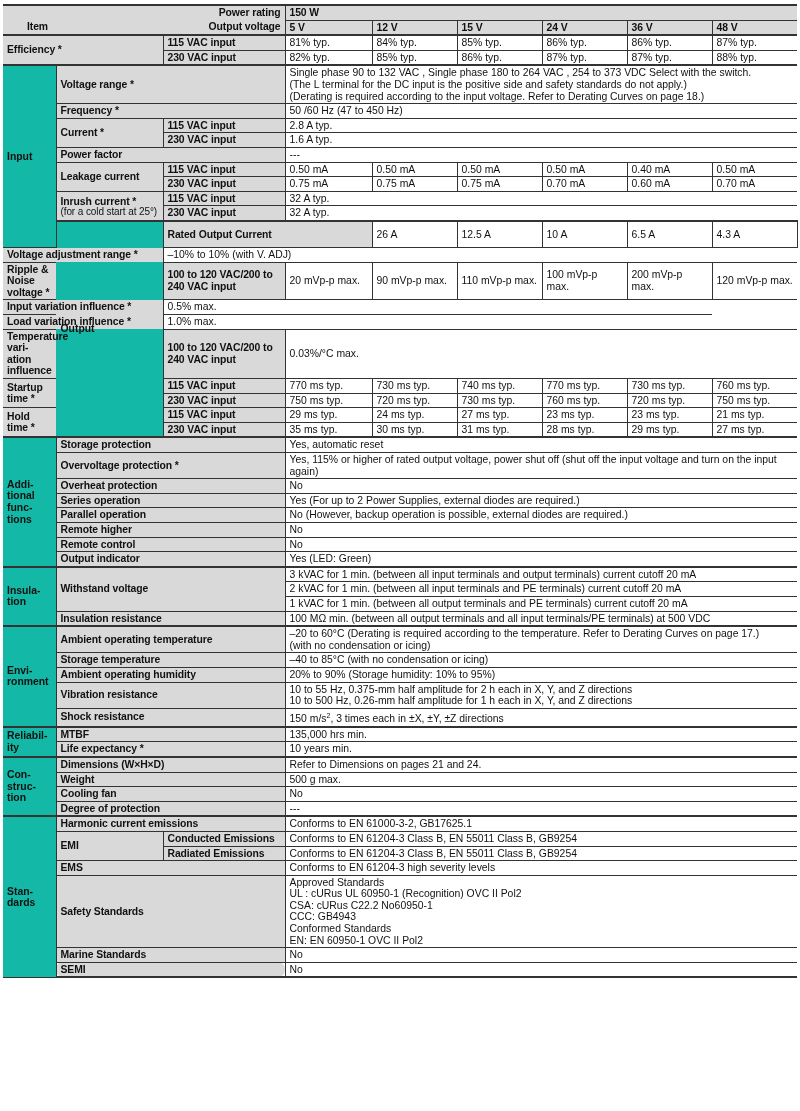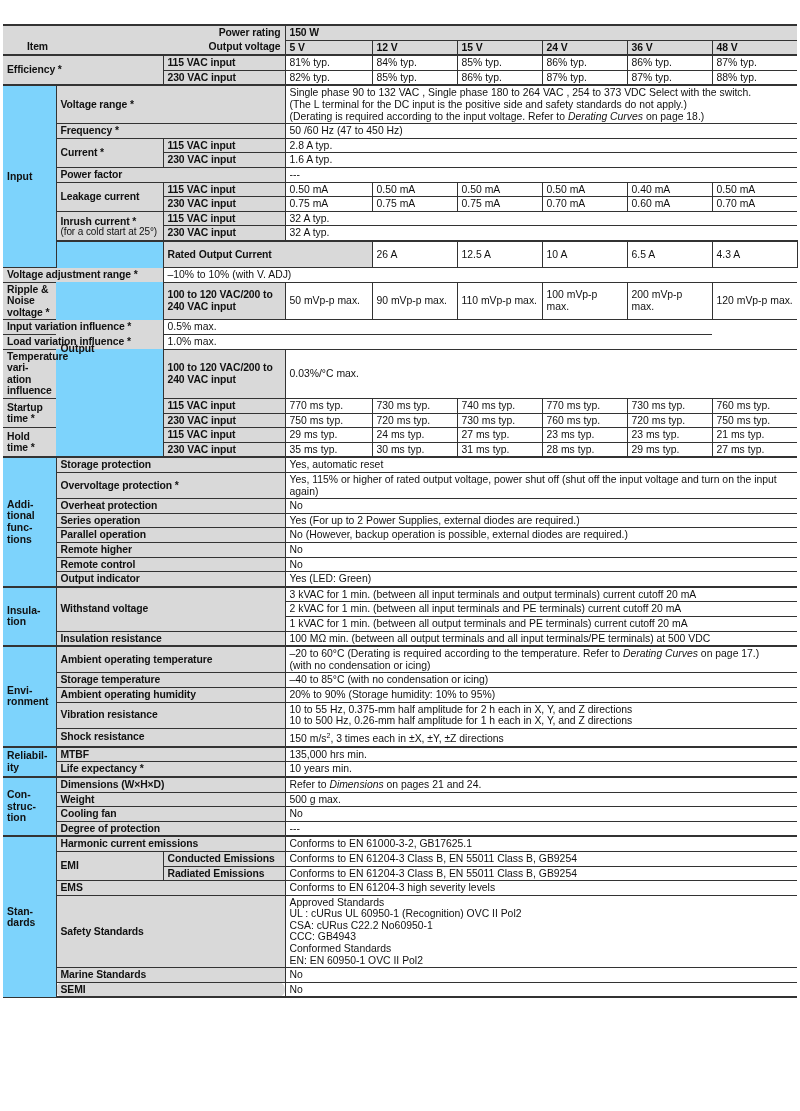--- a/index.html
+++ b/index.html
@@ -1,27 +1,27 @@
 <!DOCTYPE html>
 <html><head>
 <meta charset="utf-8">
 <style>
   html, body { margin: 0; padding: 0; background: #ffffff; }
   body { width: 800px; height: 1111px; overflow: hidden; font-family: "Liberation Sans", sans-serif; color: #111; }
-  table.spec { position: absolute; left: 3px; top: 24px; width: 794px; border-collapse: collapse; table-layout: fixed; font-size: 10.4px; line-height: 11.6px; }
+  table.spec { position: absolute; left: 3px; top: 4px; width: 794px; border-collapse: collapse; table-layout: fixed; font-size: 10.4px; line-height: 11.6px; }
   table.spec td { padding: 1px 4px; vertical-align: middle; border-top: 1px solid #333; border-bottom: 1px solid #333; }
   table.spec td.h { background: #d9d9d9; font-weight: bold; letter-spacing: -0.1px; }
   table.spec td.v { background: #ffffff; }
   table.spec td.bl { border-left: 1px solid #333; }
-  table.spec td.cat { background: #7dd3fc; font-weight: bold; border-right: 1px solid #333; margin-left: 31px; }
+  table.spec td.cat { background: #14b8a6; font-weight: bold; border-right: 1px solid #333; margin-left: 31px; }
   table.spec td.center { text-align: left; }
   table.spec td.right { text-align: right; }
   table.spec tr.topline td { border-top: 2px solid #333; }
   .sub { font-size: 10px; font-weight: normal; display: block; line-height: 9px; }
-  .it { font-style: italic; }
+  .it { }
 </style>
 </head>
 <body>
 
 <table class="spec">
   <colgroup>
     <col style="width:53px">
       <col style="width:107px">
       <col style="width:122px">
     <col style="width:87px">
@@ -136,21 +136,21 @@
     <td class="v bl">4.3 A</td>
     <td class="v bl">3.3 A</td>
   </tr>
   <tr>
     <td class="h" colspan="2">Voltage adjustment range *</td>
     <td class="v bl" colspan="6">–10% to 10% (with V. ADJ)</td>
   </tr>
   <tr>
     <td class="h">Ripple &amp; Noise voltage *</td>
     <td class="h bl">100 to 120 VAC/200 to 240 VAC input</td>
-    <td class="v bl">50 mVp-p max.</td>
+    <td class="v bl">20 mVp-p max.</td>
     <td class="v bl">90 mVp-p max.</td>
     <td class="v bl">110 mVp-p max.</td>
     <td class="v bl">100 mVp-p max.</td>
     <td class="v bl">200 mVp-p max.</td>
     <td class="v bl">120 mVp-p max.</td>
   </tr>
   <tr>
     <td class="h" colspan="2">Input variation influence *</td>
     <td class="v bl" colspan="6">0.5% max.</td>
   </tr>

